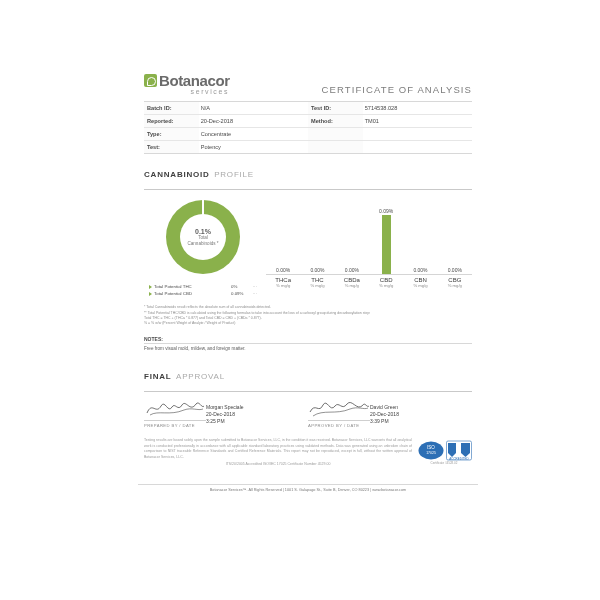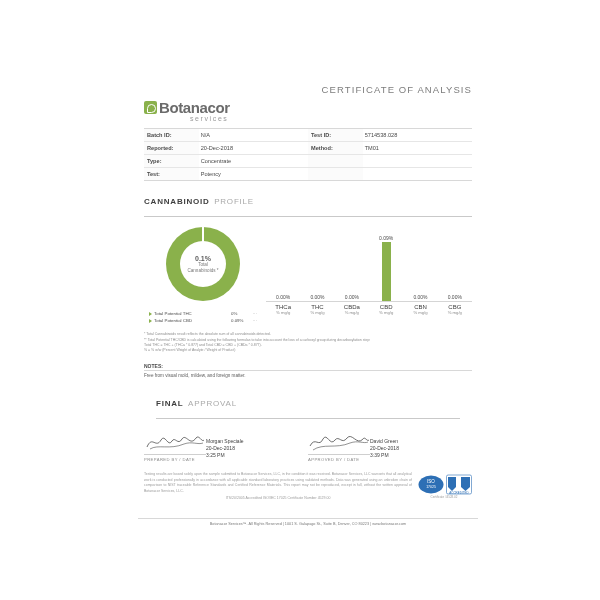--- a/index.html
+++ b/index.html
@@ -29,22 +29,21 @@
   
   .header {
     display: flex;
     align-items: flex-start;
     justify-content: space-between;
     padding: 12px 6px 6px 6px;
   }
   .logo-wrap {
     display: flex;
     flex-direction: column;
-    align-items: flex-start;
-    margin-top: 27px;
+    align-items: center;
   }
   .logo-line {
     display: flex;
     align-items: center;
   }
   .logo-mark {
     width: 13px;
     height: 13px;
     background: #8ab14b;
     border-radius: 2px;
@@ -488,21 +487,21 @@
       <div>* Total Cannabinoids result reflects the absolute sum of all cannabinoids detected.</div>
       <div>** Total Potential THC/CBD is calculated using the following formulas to take into account the loss of a carboxyl group during decarboxylation step:</div>
       <div>Total THC = THC + (THCa * 0.877) and Total CBD = CBD + (CBDa * 0.877).</div>
       <div>% = % w/w (Percent Weight of Analyte / Weight of Product)</div>
     </div>
 
     <div class="notes-head">NOTES:</div>
     <div class="notes-body">Free from visual mold, mildew, and foreign matter.</div>
 
     <div class="approval">
-      <div class="section-bar" style="margin:12px;">
+      <div class="section-bar" style="margin:0;">
         <span class="s1">FINAL</span>
         <span class="s2">APPROVAL</span>
       </div>
       <div class="appr-grid">
 
         <div class="appr-block">
           <div style="width:62px;">
             <div class="sig">
               <svg width="62" height="22" viewBox="0 0 62 22">
                 <path d="M3 16 C8 4, 12 18, 17 9 C21 2, 24 17, 28 10 C31 5, 34 15, 38 8 C42 2, 46 16, 52 7 C55 3, 58 12, 60 9" fill="none" stroke="#4a4a4a" stroke-width="0.8"></path>

